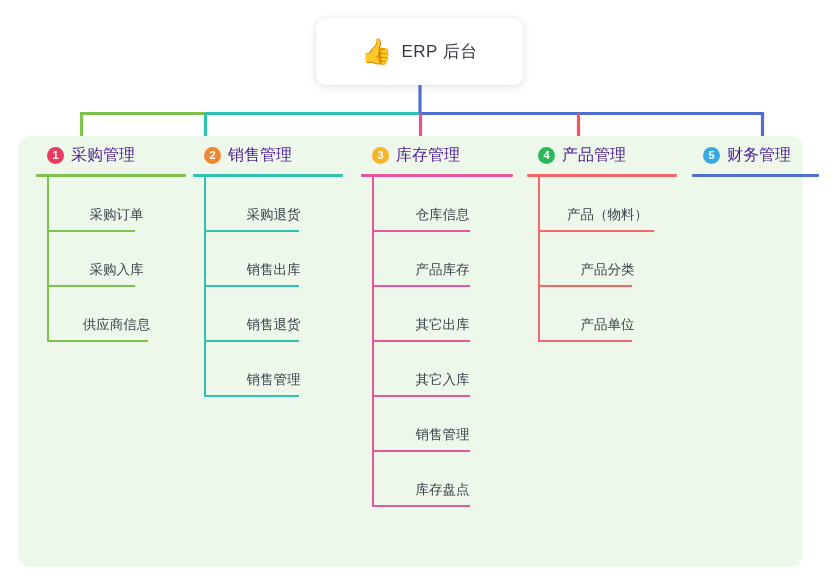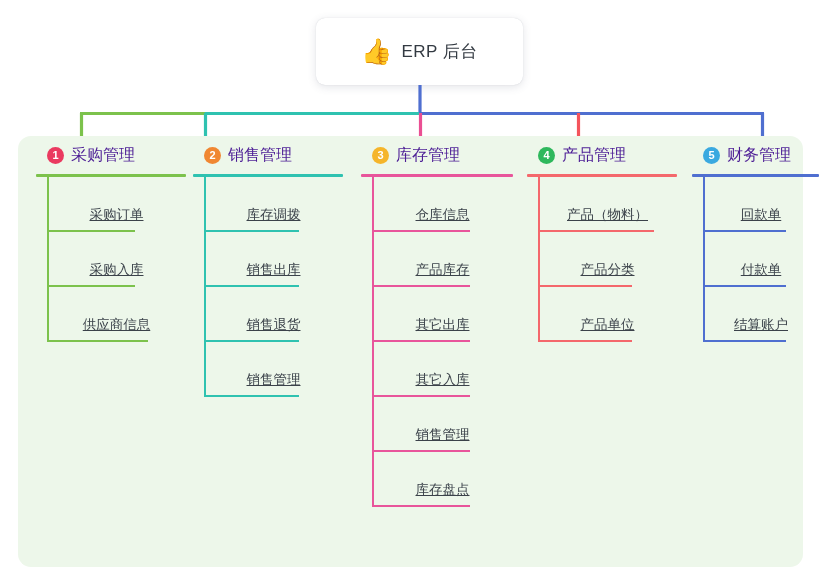--- a/index.html
+++ b/index.html
@@ -119,21 +119,20 @@
     display: flex;
     align-items: flex-end;
     justify-content: center;
     padding-bottom: 5px;
   }
   .item .item-label {
     font-size: 13.5px;
     color: #3b424a;
     white-space: nowrap;
     padding-bottom: 3px;
-    text-decoration: underline;
   }
   .item .item-rule {
     position: absolute;
     left: 0;
     bottom: 0;
     height: 1.6px;
   }
 </style>
 </head>
 <body>
@@ -185,21 +184,21 @@
     </div>
     <div class="column" style="left: 193px; width: 150px;">
       <div class="col-head">
         <span class="badge" style="background: rgb(240, 135, 50);">2</span>
         <span class="col-title">销售管理</span>
       </div>
       <div class="head-rule" style="background: rgb(47, 194, 176); width: 150px;"></div>
       <div class="items">
         <div class="spine" style="background: rgb(47, 194, 176);"></div>
         <div class="item">
-          <span class="item-label">库存调拨</span>
+          <span class="item-label">采购退货</span>
           <div class="item-rule" style="background: rgb(47, 194, 176); width: 95px;"></div>
         </div>
         <div class="item">
           <span class="item-label">销售出库</span>
           <div class="item-rule" style="background: rgb(47, 194, 176); width: 95px;"></div>
         </div>
         <div class="item">
           <span class="item-label">销售退货</span>
           <div class="item-rule" style="background: rgb(47, 194, 176); width: 95px;"></div>
         </div>
@@ -264,29 +263,14 @@
           <div class="item-rule" style="background: rgb(244, 104, 108); width: 94px;"></div>
         </div>
       </div>
     </div>
     <div class="column" style="left: 692px; width: 127px;">
       <div class="col-head">
         <span class="badge" style="background: rgb(58, 169, 224);">5</span>
         <span class="col-title">财务管理</span>
       </div>
       <div class="head-rule" style="background: rgb(79, 111, 208); width: 127px;"></div>
-      <div class="items">
-        <div class="spine" style="background: rgb(79, 111, 208);"></div>
-        <div class="item">
-          <span class="item-label">回款单</span>
-          <div class="item-rule" style="background: rgb(79, 111, 208); width: 83px;"></div>
-        </div>
-        <div class="item">
-          <span class="item-label">付款单</span>
-          <div class="item-rule" style="background: rgb(79, 111, 208); width: 83px;"></div>
-        </div>
-        <div class="item">
-          <span class="item-label">结算账户</span>
-          <div class="item-rule" style="background: rgb(79, 111, 208); width: 83px;"></div>
-        </div>
-      </div>
     </div>
   </div>
 
 </body></html>

